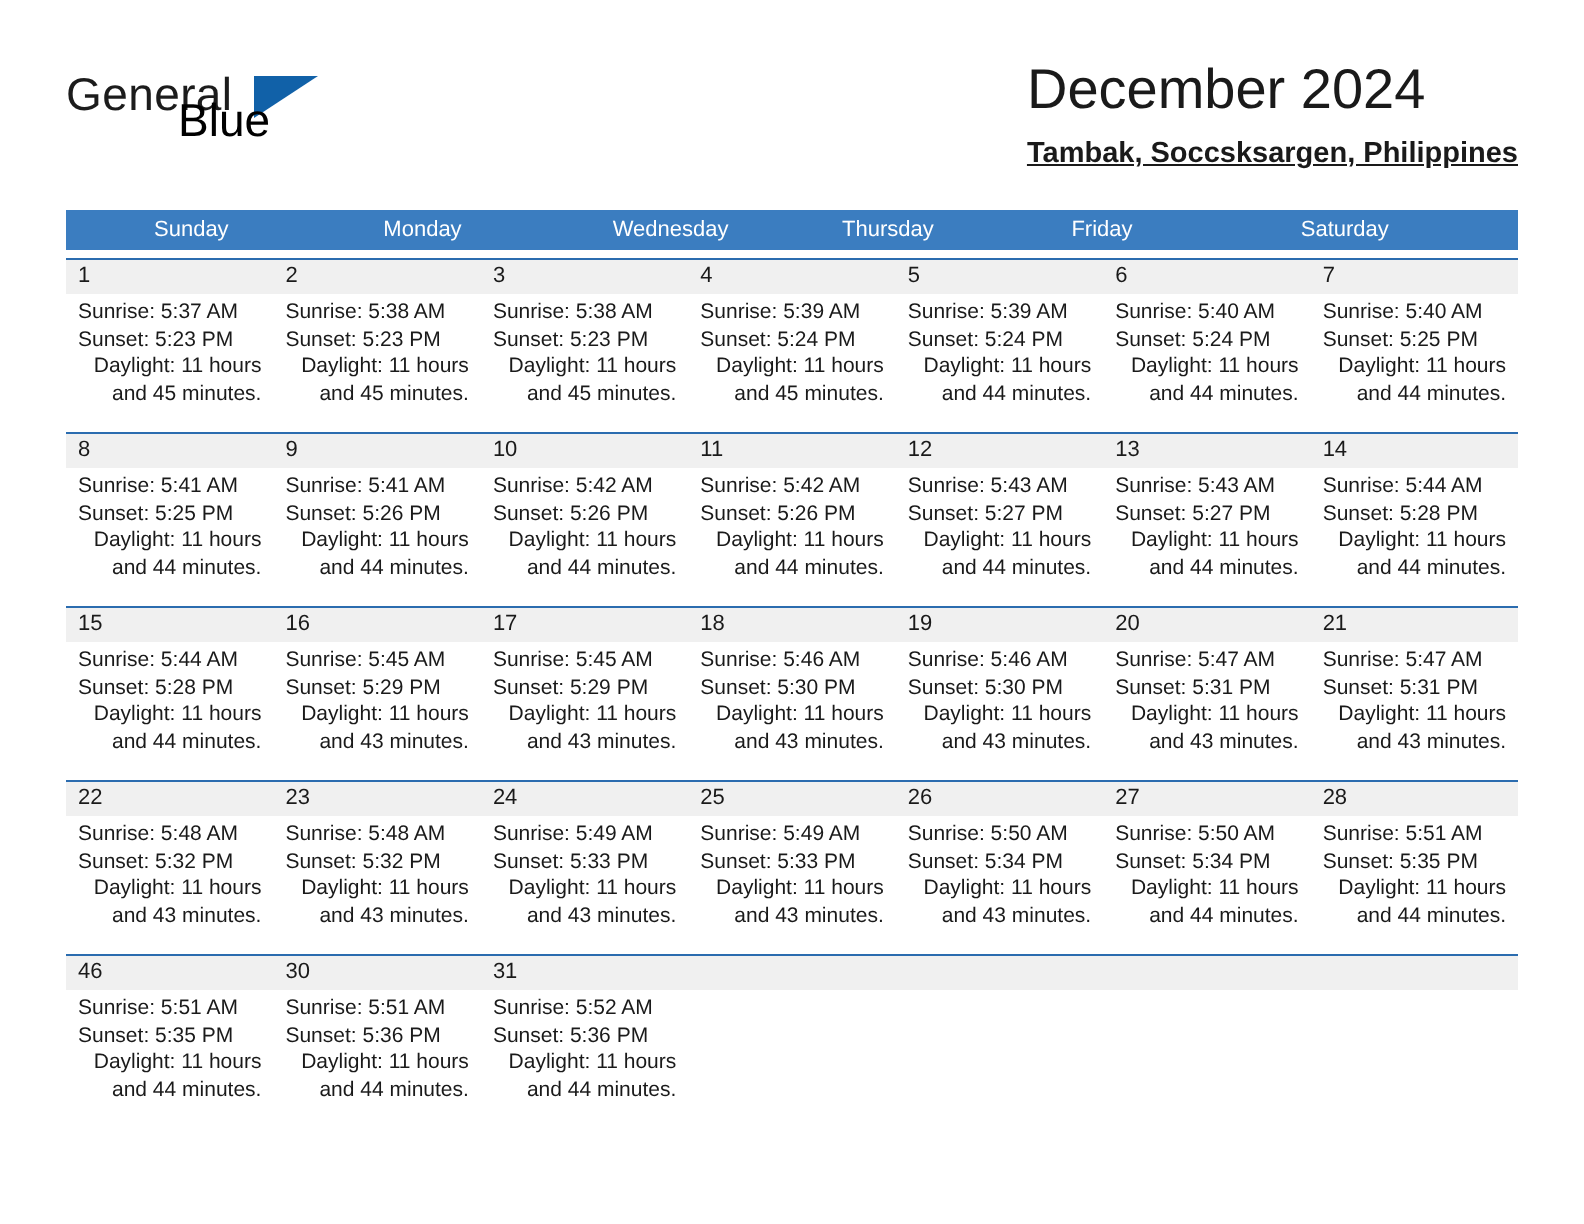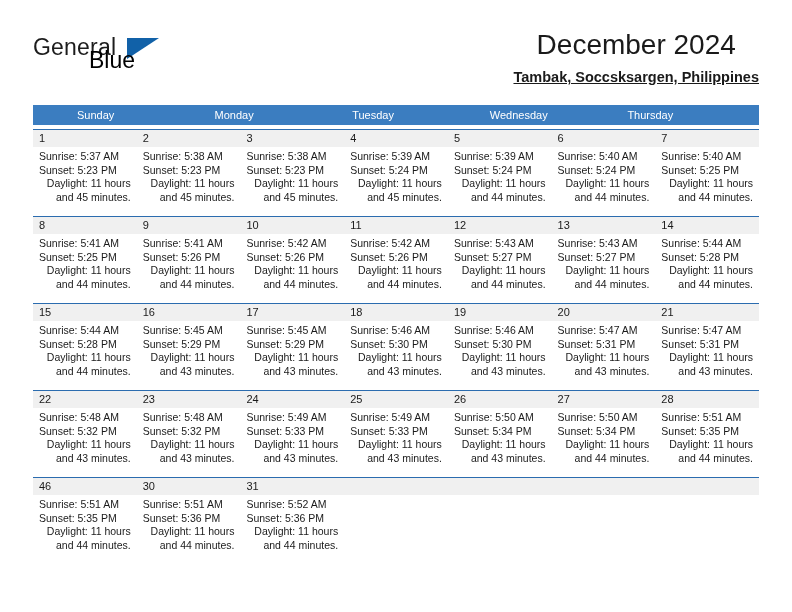--- a/index.html
+++ b/index.html
@@ -60,21 +60,21 @@
     width: 0;
     height: 0;
     border-left: 32px solid #1161a8;
     border-bottom: 21px solid transparent;
   }
 
   .titles {
     position: absolute;
     right: 0;
     top: 0;
-    text-align: center;
+    text-align: left;
   }
   .cal-title {
     font-size: 28px;
     font-weight: normal;
     color: #1a1a1a;
     line-height: 34px;
     white-space: nowrap;
   }
   .cal-subtitle {
     font-size: 14.5px;
@@ -171,23 +171,24 @@
       <div class="cal-subtitle">Tambak, Soccsksargen, Philippines</div>
     </div>
 
   </div>
 
   <div class="calendar">
 
     <div class="weekdays">
       <div class="weekday">Sunday</div>
       <div class="weekday">Monday</div>
-      <div class="weekday">Tuesday</div>
       <div class="weekday">Wednesday</div>
       <div class="weekday">Thursday</div>
+      <div class="weekday">Friday</div>
+      <div class="weekday">Saturday</div>
     </div>
 
     <div class="week">
       <div class="week-daterow">
         <div class="daynum">1</div>
         <div class="daynum">2</div>
         <div class="daynum">3</div>
         <div class="daynum">4</div>
         <div class="daynum">5</div>
         <div class="daynum">6</div>

